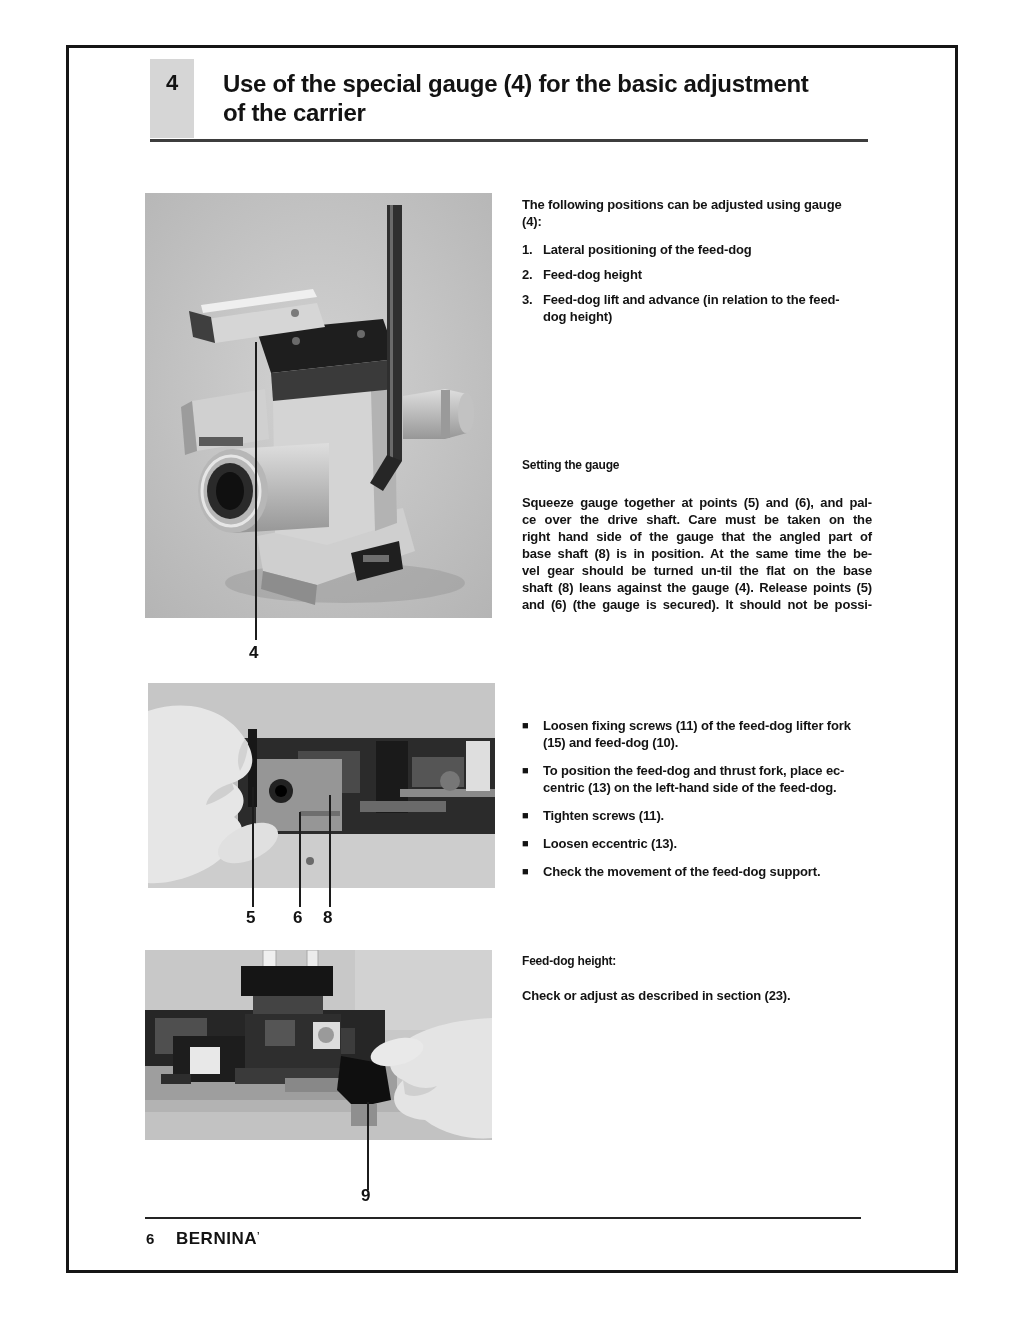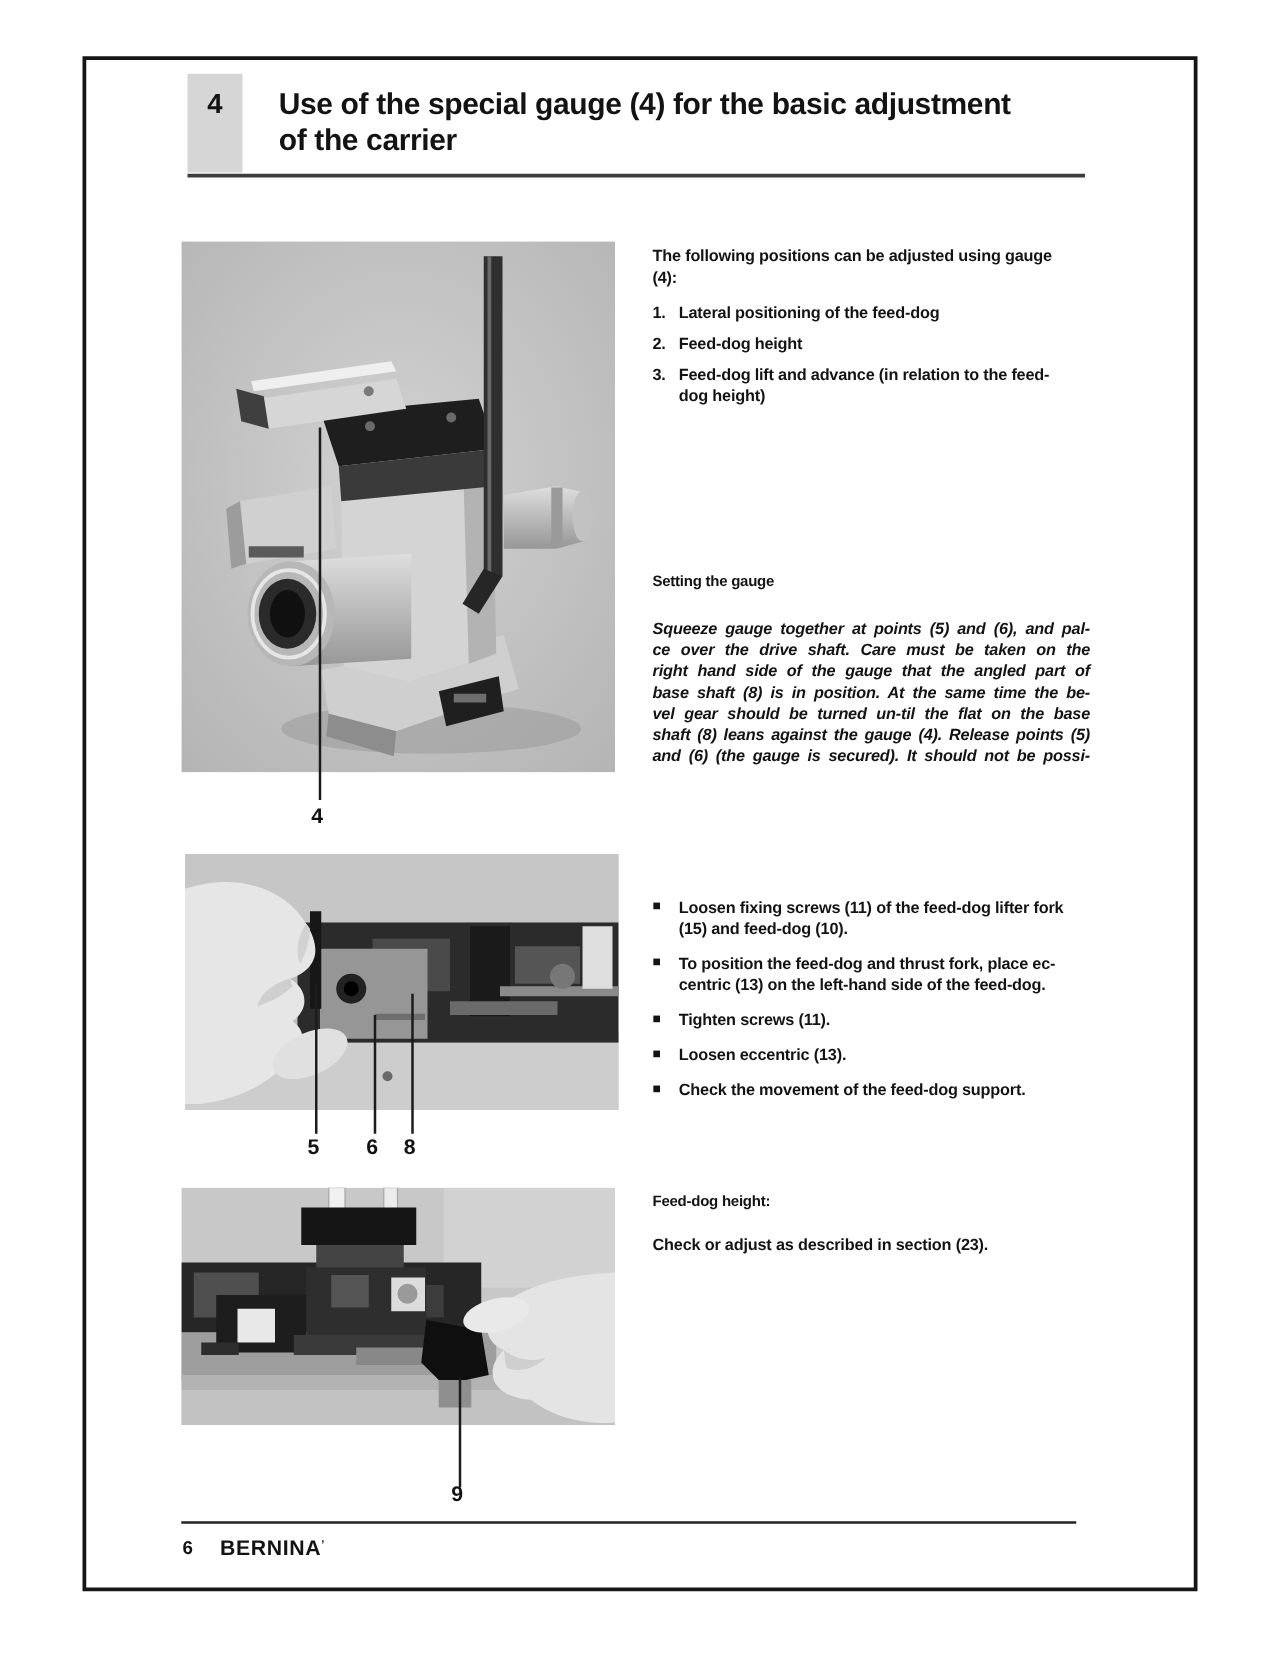--- a/index.html
+++ b/index.html
@@ -232,21 +232,21 @@
     <div class="numitem">
       <span class="nnum">3.</span>
       <div class="ntext">
           <div>Feed-dog lift and advance (in relation to the feed-</div>
           <div>dog height)</div>
         </div>
     </div>
   </div>
 
   <div class="col heading" style="top:457px;">Setting the gauge</div>
-  <div class="col" style="top:494px;font-style:italic;">
+  <div class="col" style="top:494px;">
       <div class="jline">Squeeze gauge together at points (5) and (6), and pal-</div>
       <div class="jline">ce over the drive shaft. Care must be taken on the</div>
       <div class="jline">right hand side of the gauge that the angled part of</div>
       <div class="jline">base shaft (8) is in position. At the same time the be-</div>
       <div class="jline">vel gear should be turned un-til the flat on the base</div>
       <div class="jline">shaft (8) leans against the gauge (4). Release points (5)</div>
       <div class="jline">and (6) (the gauge is secured). It should not be possi-</div>
     </div>
 
   <div class="col" style="top:717px;">

